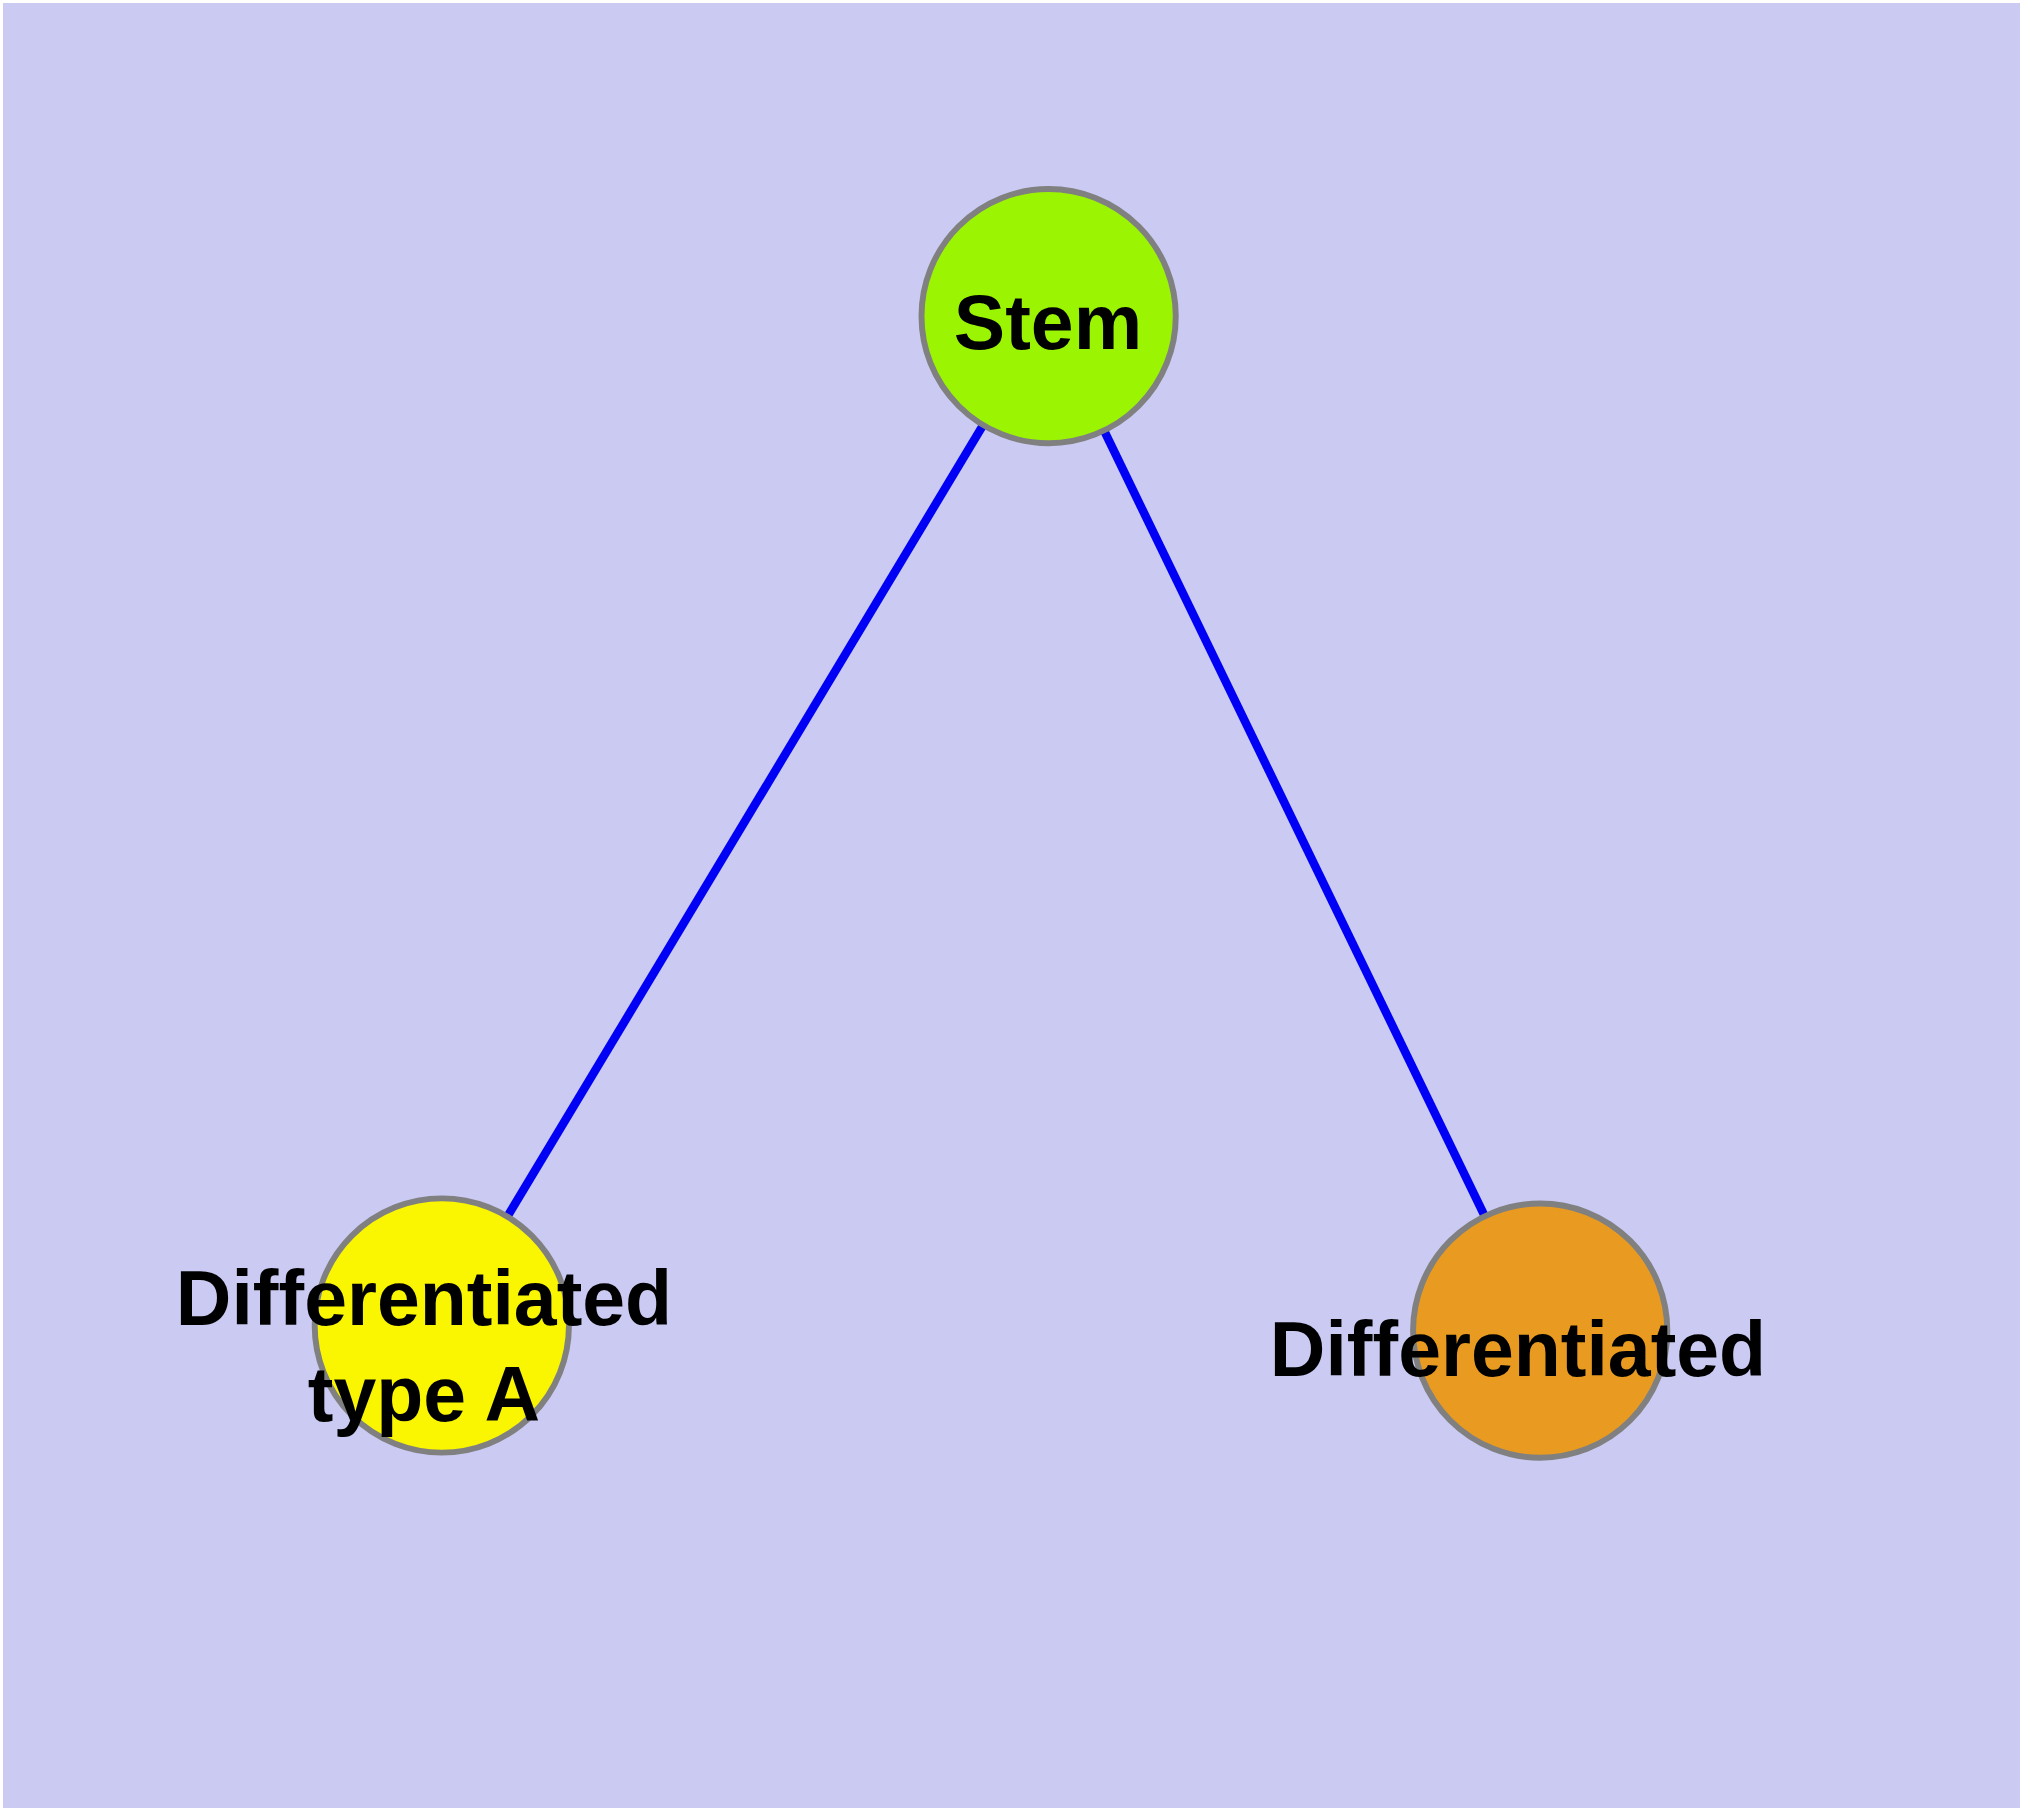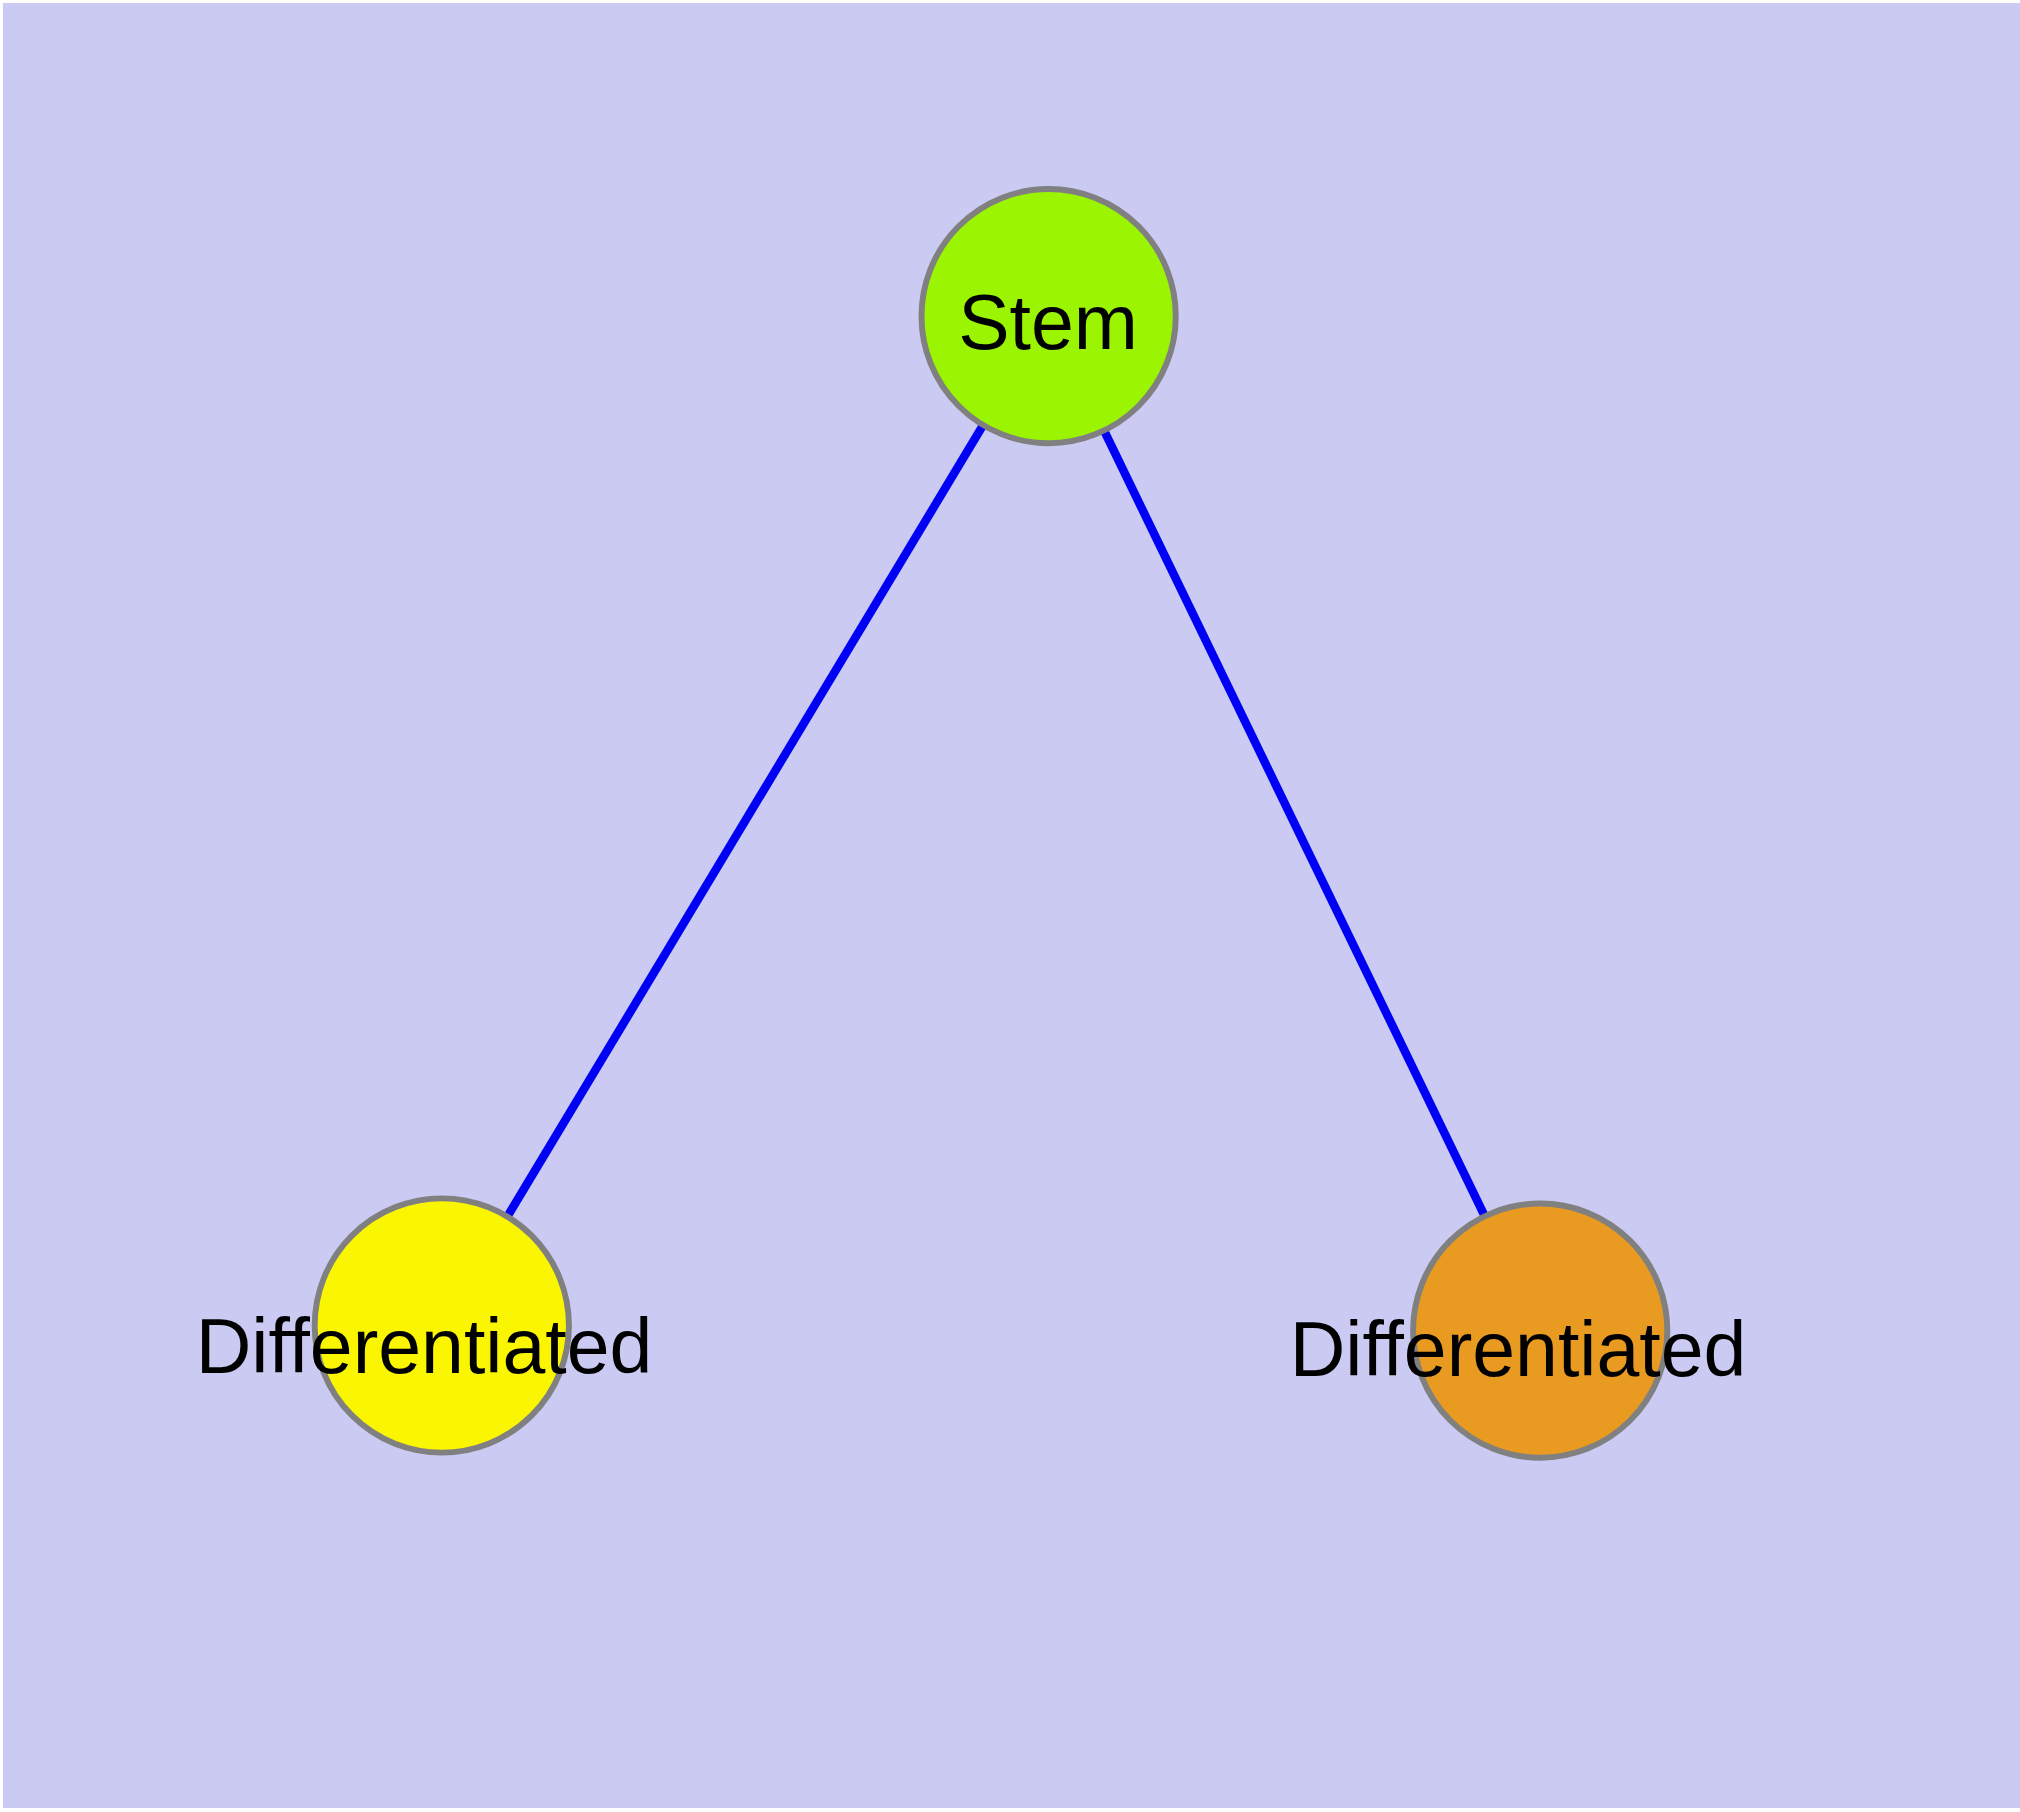--- a/index.html
+++ b/index.html
@@ -26,21 +26,21 @@
     left: 0;
     top: 0;
     width: 2021px;
     height: 1812px;
   }
   .node-label {
     position: absolute;
     transform: translate(-50%, -50%);
     text-align: center;
     color: #000000;
-    font-weight: normal;
+    font-weight: bold;
     font-size: 77px;
     line-height: 96px;
     white-space: nowrap;
     letter-spacing: 0px;
   }
   .node-label .line {
     display: block;
   }
 </style>
 </head>
@@ -55,18 +55,19 @@
   <circle cx="521" cy="1564" r="150" fill="#FAF500" stroke="#808080" stroke-width="7"></circle>
   <circle cx="1817" cy="1570" r="150" fill="#E89B20" stroke="#808080" stroke-width="7"></circle>
 </svg>
 
 <div class="node-label" style="left: 1048px; top: 322px;">
   <span class="line">Stem</span>
 </div>
 
 <div class="node-label" style="left: 424px; top: 1346px;">
   <span class="line">Differentiated</span>
+  <span class="line">type A</span>
 </div>
 
 <div class="node-label" style="left: 1518px; top: 1349px;">
   <span class="line">Differentiated</span>
 </div>
 
 
 </body></html>

